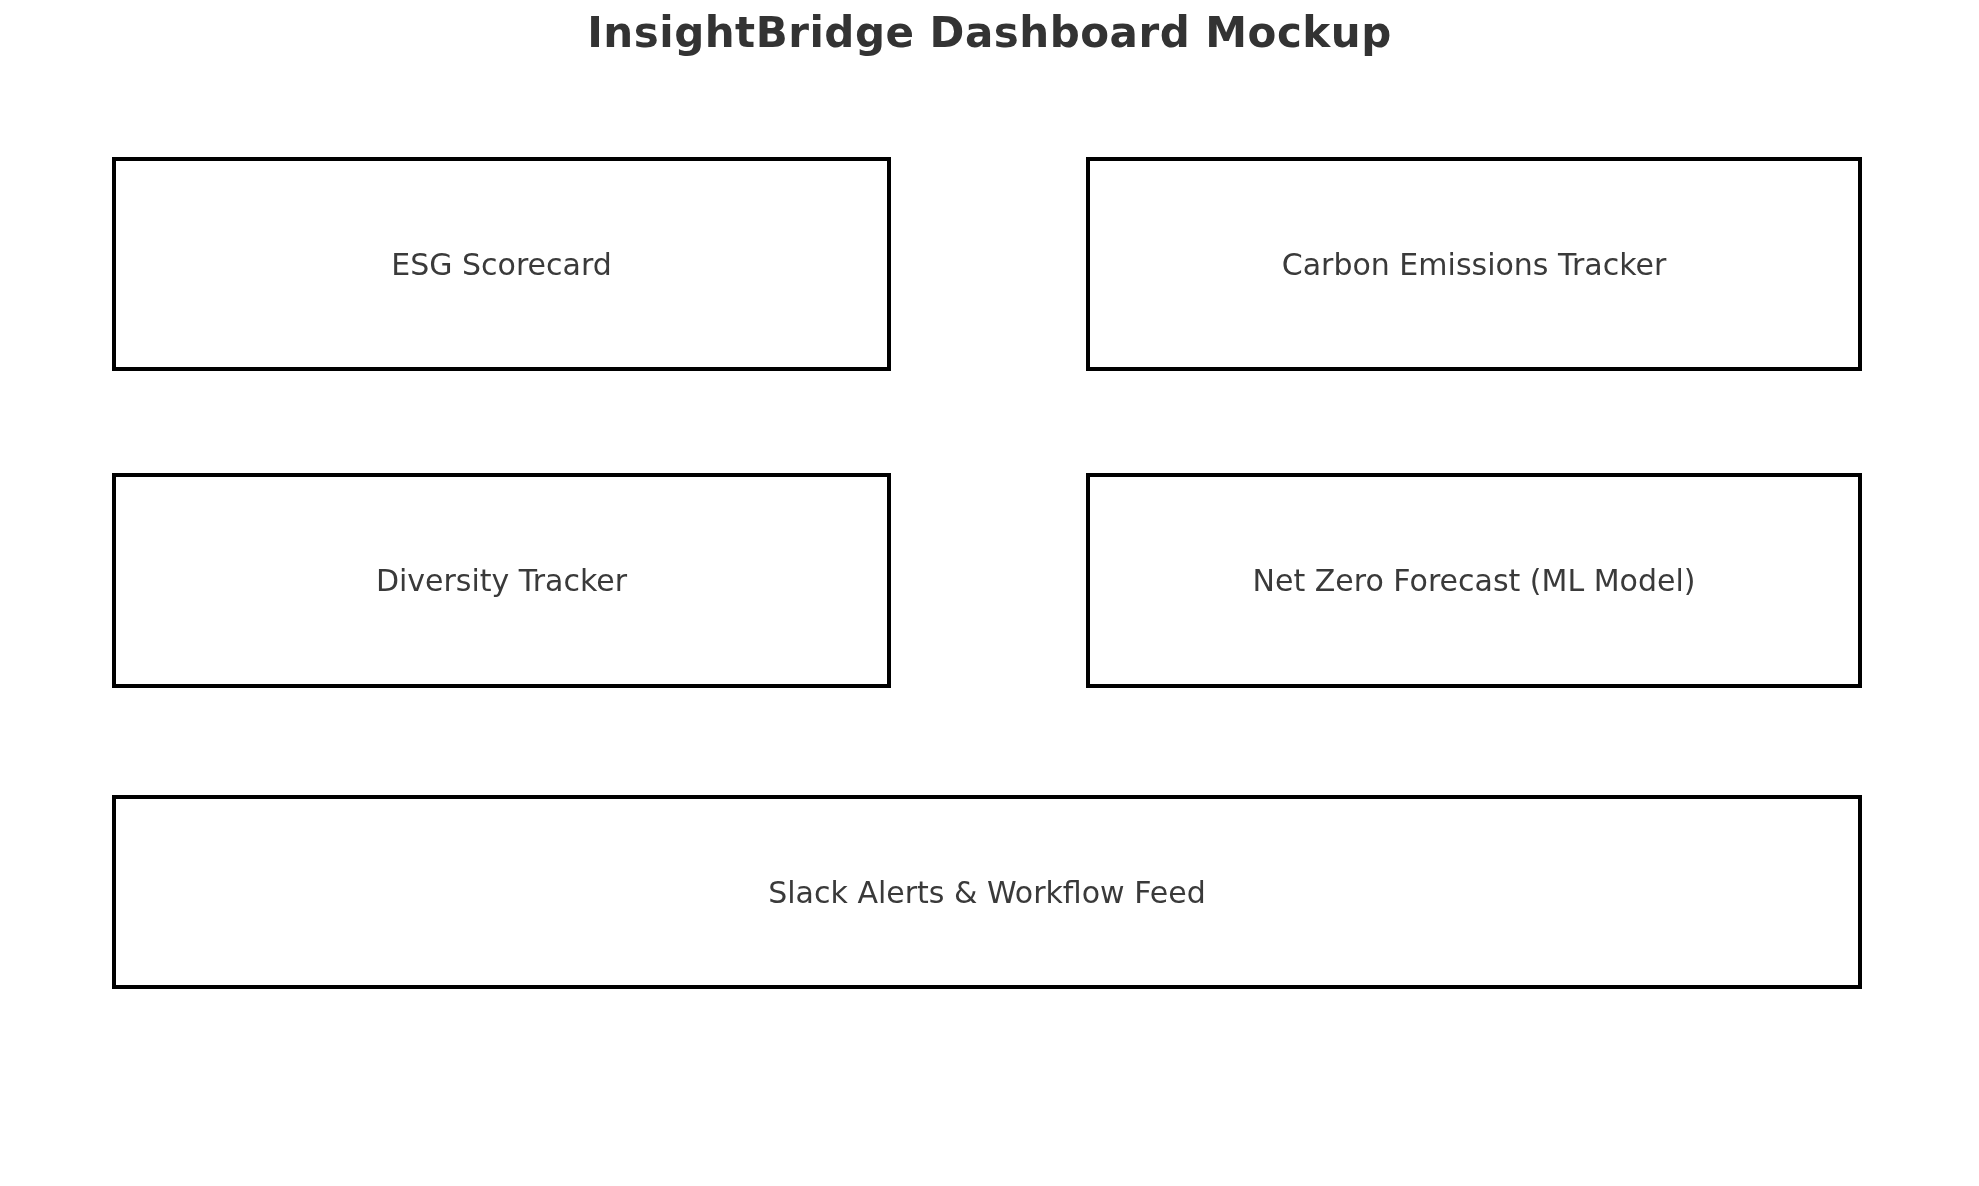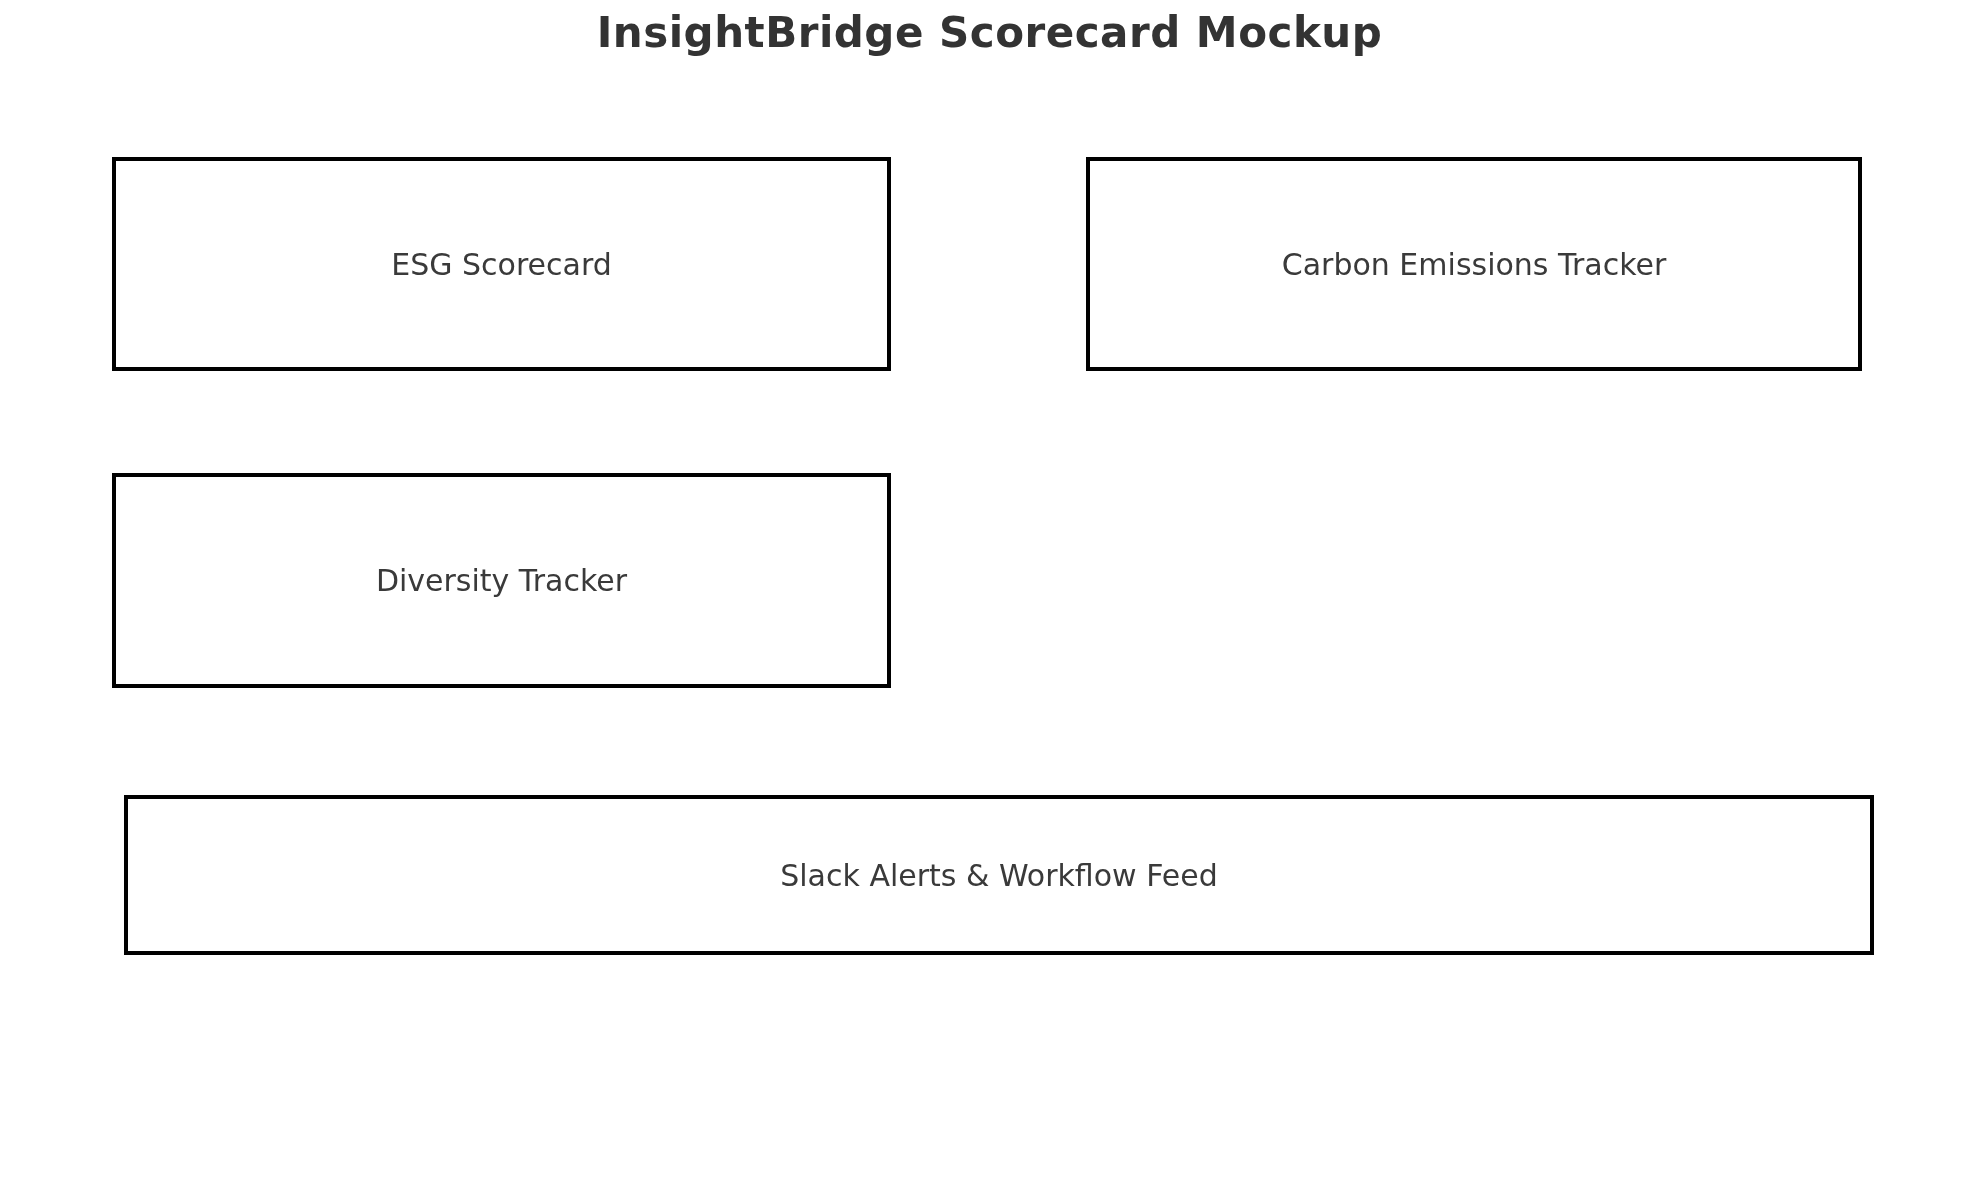--- a/index.html
+++ b/index.html
@@ -38,39 +38,42 @@
   .panel-label {
     font-size: 30px;
     font-weight: normal;
     color: var(--label-text, #3a3a3a);
     text-align: center;
   }
   .panel-esg        { left: 112px;  top: 157px; width: 779px;  height: 214px; }
   .panel-carbon     { left: 1086px; top: 157px; width: 776px;  height: 214px; }
   .panel-diversity  { left: 112px;  top: 473px; width: 779px;  height: 215px; }
   .panel-netzero    { left: 1086px; top: 473px; width: 776px;  height: 215px; }
-  .panel-slack      { left: 124px;  top: 795px; width: 1750px; height: 160px; }
+  .panel-slack      { left: 112px;  top: 795px; width: 1750px; height: 194px; }
 </style>
 </head>
 <body>
 
 <div class="canvas">
 
-  <div class="fig-title">InsightBridge Scorecard Mockup</div>
+  <div class="fig-title">InsightBridge Dashboard Mockup</div>
 
   <div class="panel panel-carbon">
     <span class="panel-label">Carbon Emissions Tracker</span>
   </div>
 
   <div class="panel panel-esg">
     <span class="panel-label">ESG Scorecard</span>
   </div>
 
   <div class="panel panel-diversity">
     <span class="panel-label">Diversity Tracker</span>
   </div>
 
+  <div class="panel panel-netzero">
+    <span class="panel-label">Net Zero Forecast (ML Model)</span>
+  </div>
 
   <div class="panel panel-slack">
     <span class="panel-label">Slack Alerts &amp; Workflow Feed</span>
   </div>
 
 </div>
 
 </body></html>

